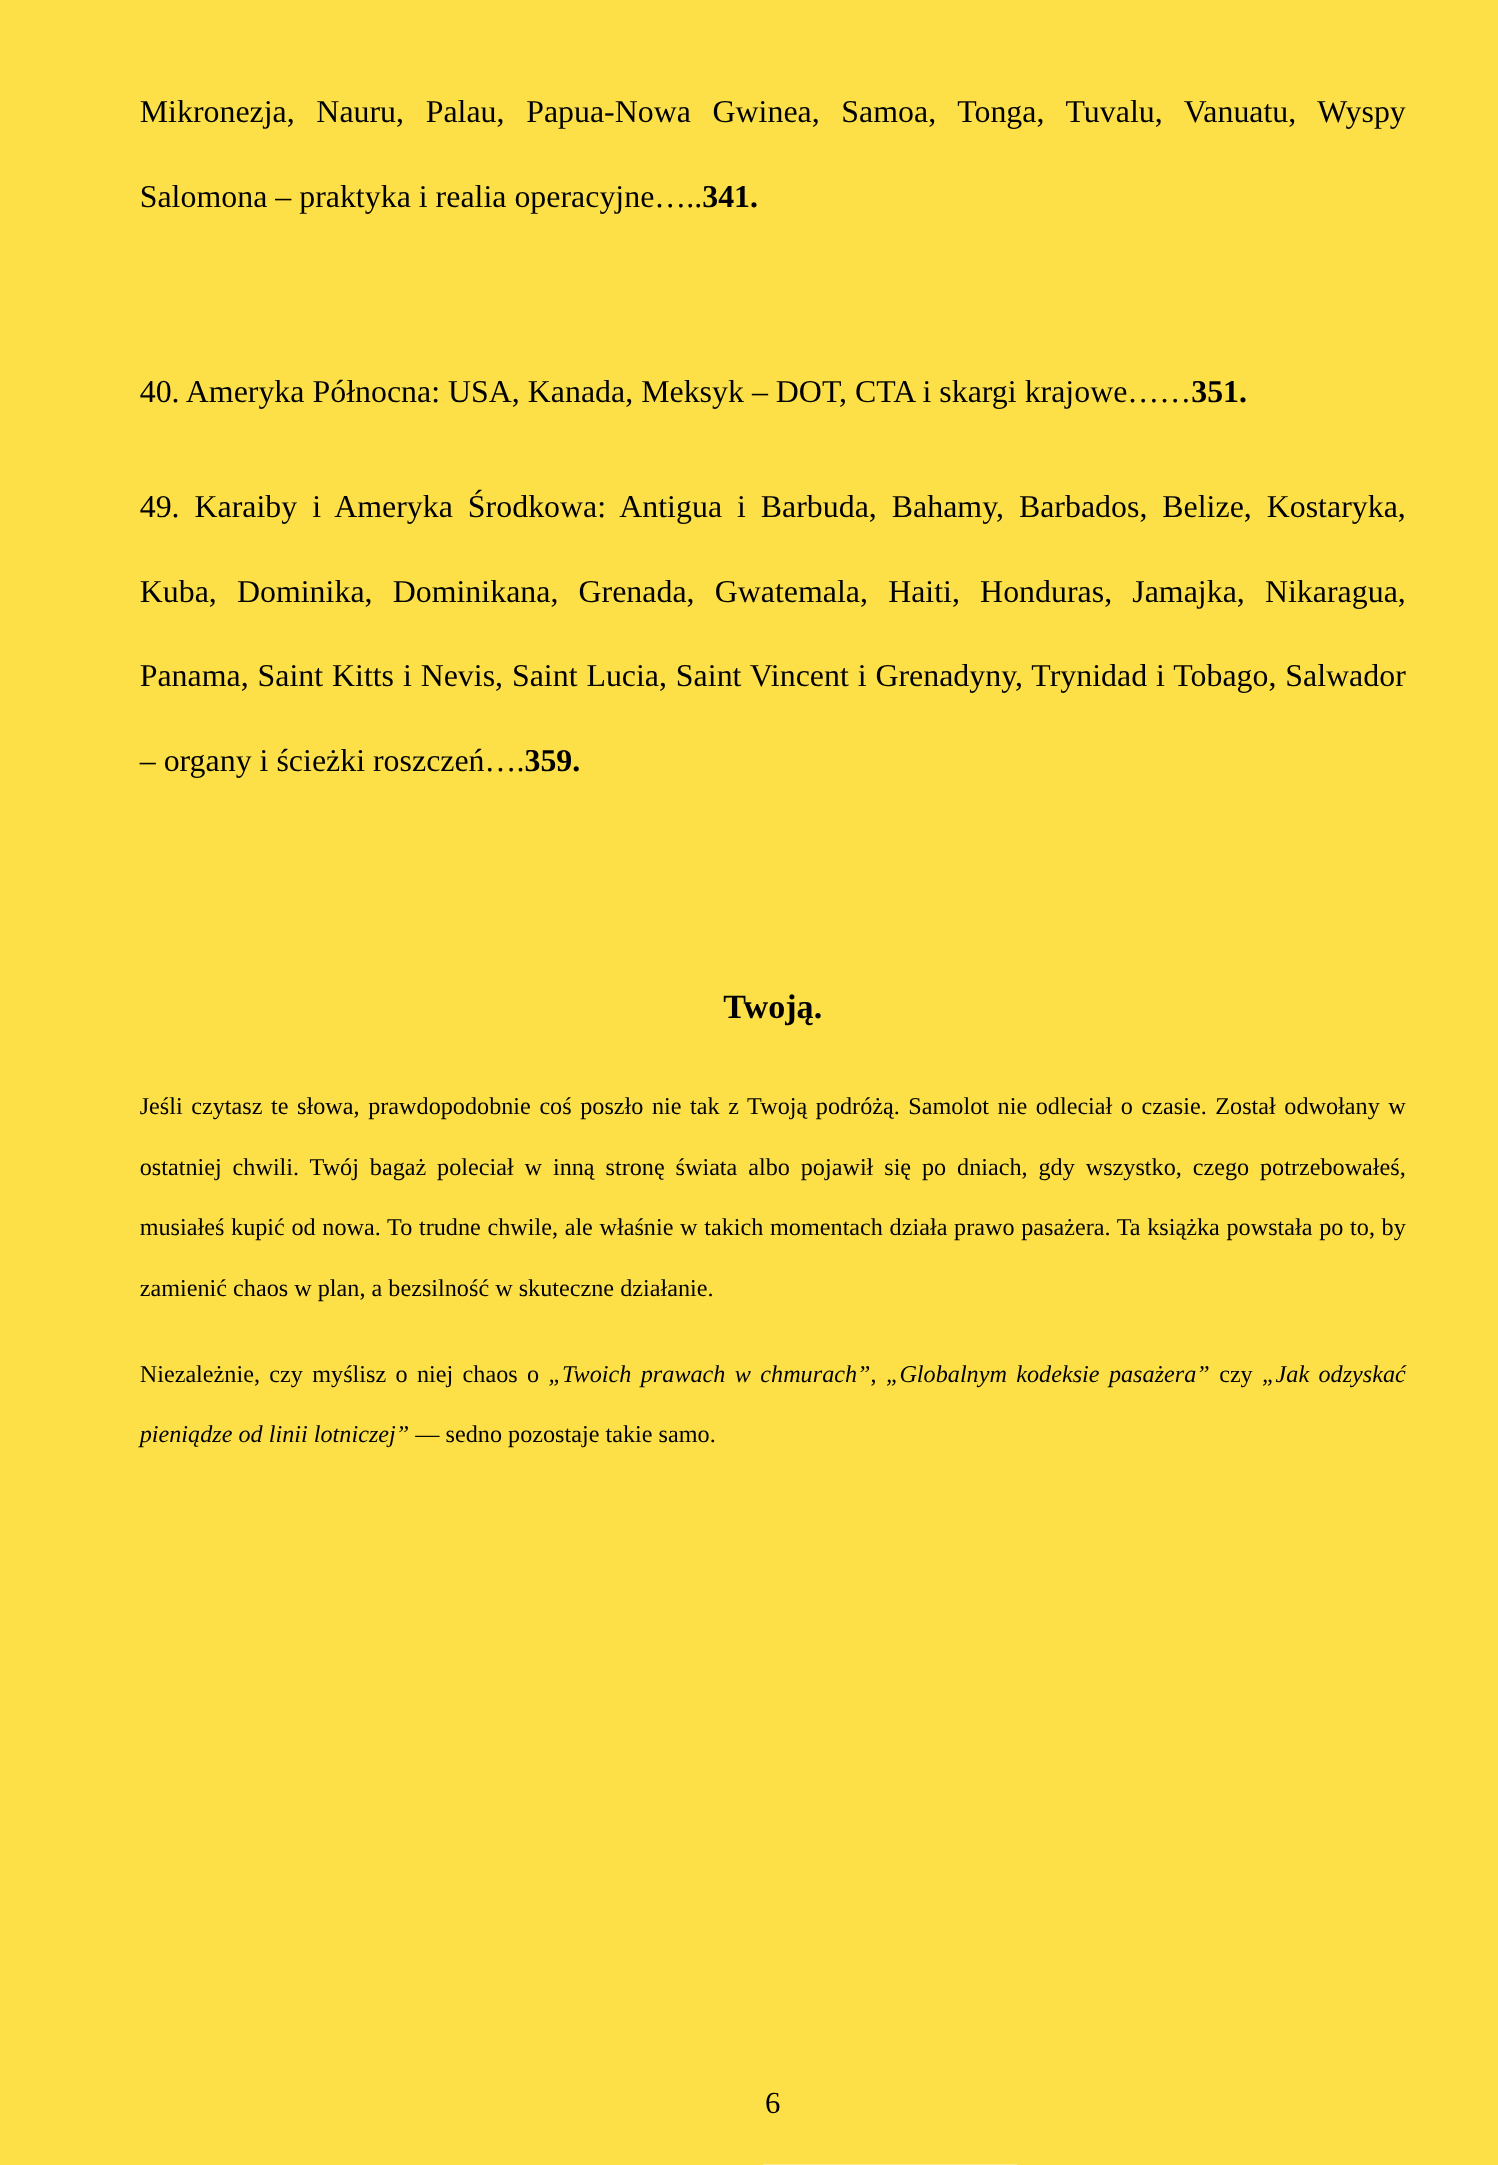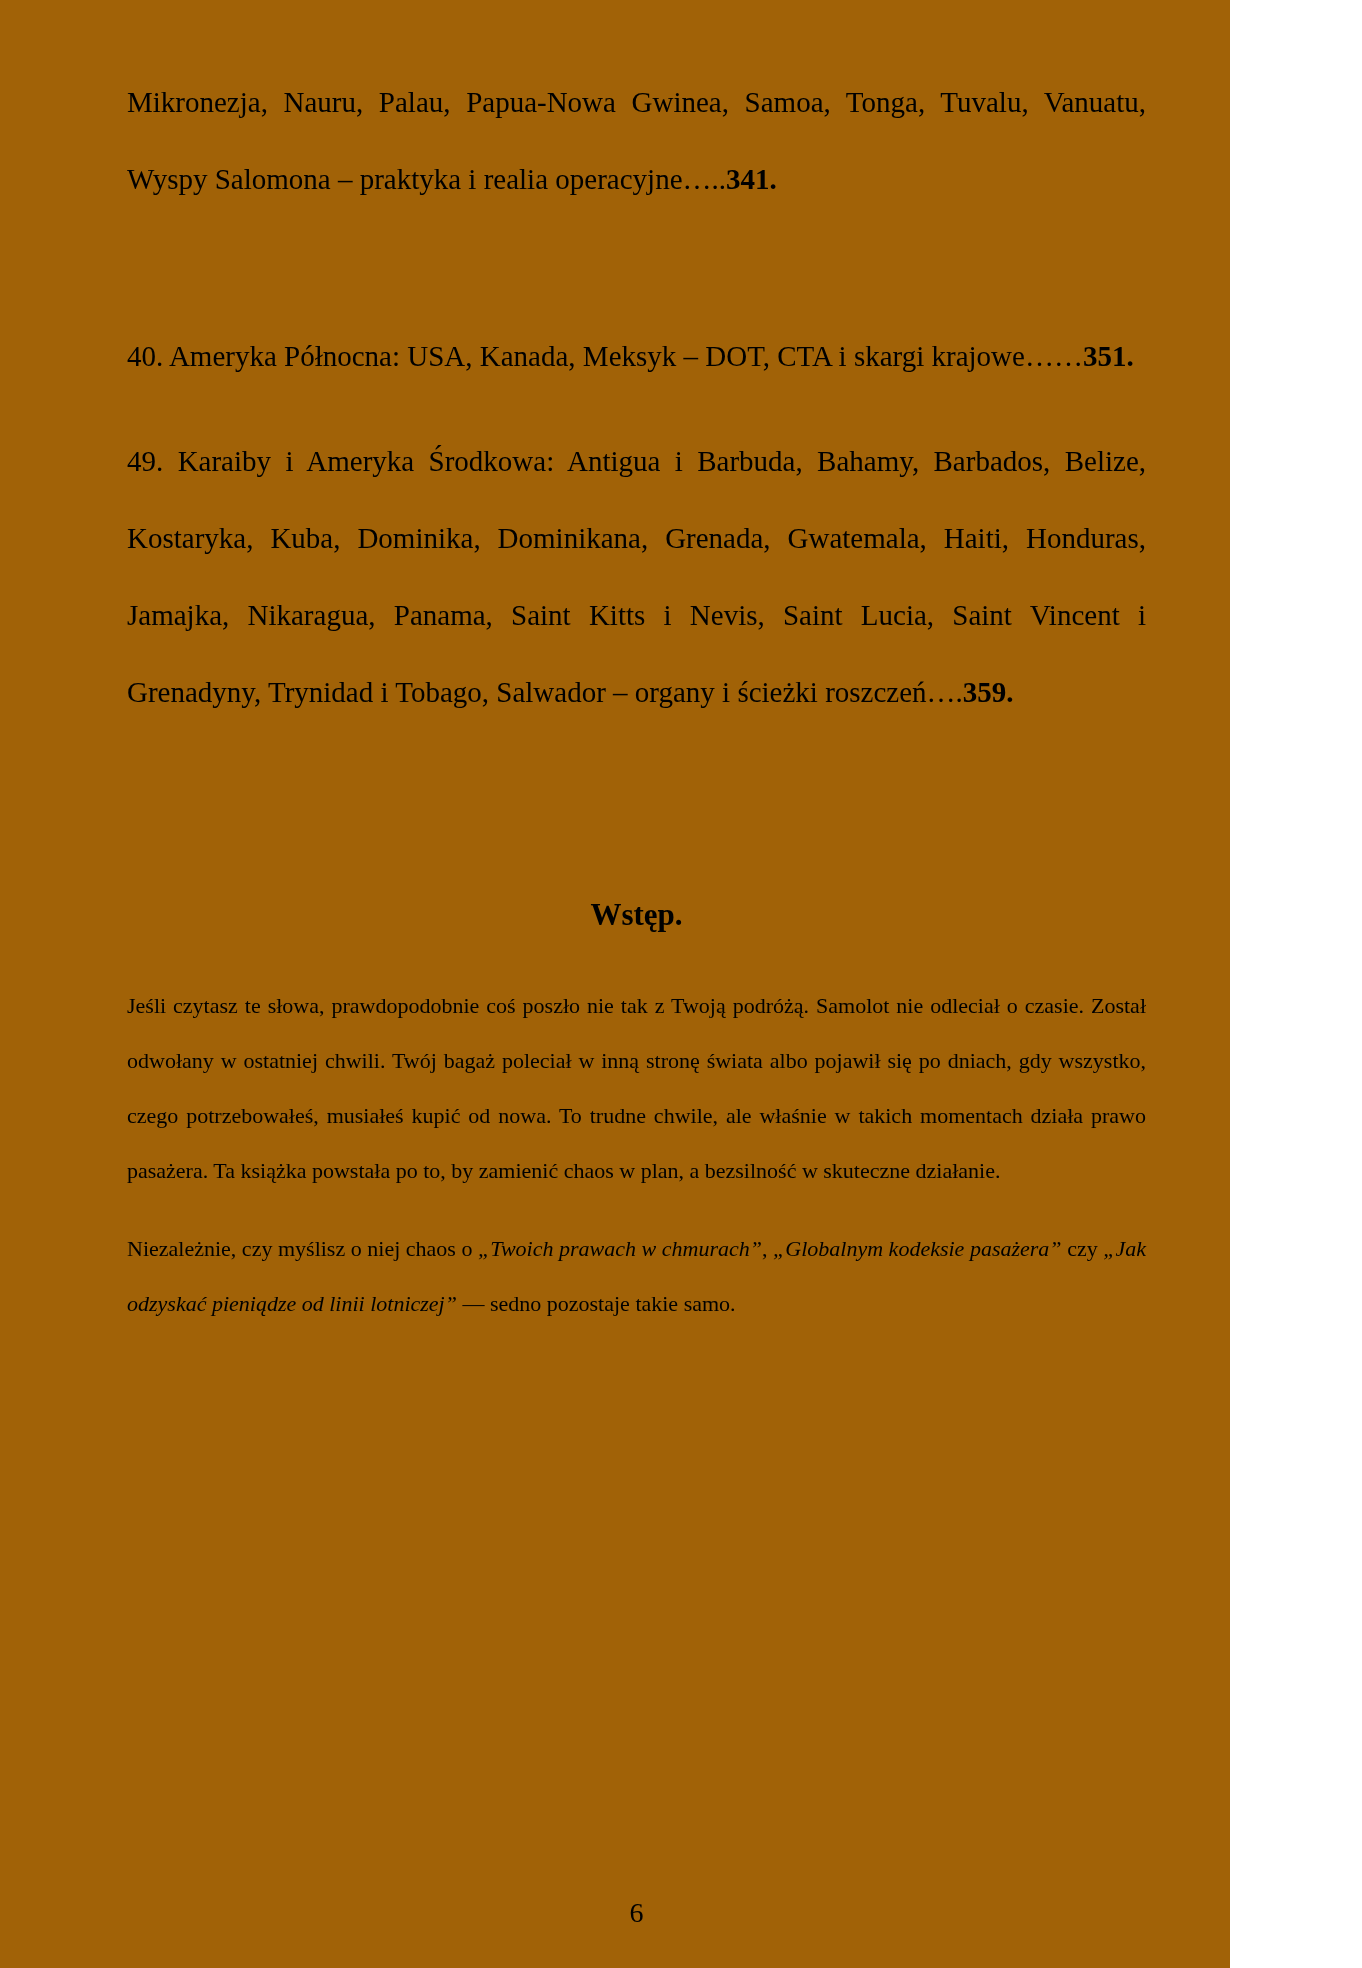--- a/index.html
+++ b/index.html
@@ -2,23 +2,23 @@
 <html lang="pl"><head>
 <meta charset="utf-8">
 <style>
   html, body {
     margin: 0;
     padding: 0;
     background: #ffffff;
   }
   .page {
     position: relative;
-    width: 1230px;
+    width: 1362px;
     height: 1968px;
-    background: #a16207;
+    background: #fde047;
     color: #000000;
     font-family: "Liberation Serif", "DejaVu Serif", serif;
     box-sizing: border-box;
     padding: 64px 84px 0 127px;
     overflow: hidden;
   }
   .toc-entry {
     font-size: 29px;
     line-height: 77px;
     text-align: justify;
@@ -58,21 +58,21 @@
 <div class="page">
 
   <div class="toc-entry gap-large"><span>Mikronezja, Nauru, Palau, Papua-Nowa Gwinea, Samoa, Tonga, Tuvalu, Vanuatu, Wyspy Salomona – praktyka i realia operacyjne…..</span><span class="b">341.</span></div>
 
   <div class="toc-entry"><span>40. Ameryka Północna: USA, Kanada, Meksyk – DOT, CTA i skargi krajowe……</span><span class="b">351.</span></div>
 
   <div class="toc-entry"><span>49. Karaiby i Ameryka Środkowa: Antigua i Barbuda, Bahamy, Barbados, Belize, Kostaryka, Kuba, Dominika, Dominikana, Grenada, Gwatemala, Haiti, Honduras, Jamajka, Nikaragua, Panama, Saint Kitts i Nevis, Saint Lucia, Saint Vincent i Grenadyny, Trynidad i Tobago, Salwador – organy i ścieżki roszczeń….</span><span class="b">359.</span></div>
 
 
 
-  <div class="section-heading">Wstęp.</div>
+  <div class="section-heading">Twoją.</div>
 
   <div class="body-para"><span>Jeśli czytasz te słowa, prawdopodobnie coś poszło nie tak z Twoją podróżą. Samolot nie odleciał o czasie. Został odwołany w ostatniej chwili. Twój bagaż poleciał w inną stronę świata albo pojawił się po dniach, gdy wszystko, czego potrzebowałeś, musiałeś kupić od nowa. To trudne chwile, ale właśnie w takich momentach działa prawo pasażera. Ta książka powstała po to, by zamienić chaos w plan, a bezsilność w skuteczne działanie.</span></div>
 
   <div class="body-para"><span>Niezależnie, czy myślisz o niej chaos o </span><span class="i">„Twoich prawach w chmurach”</span><span>, </span><span class="i">„Globalnym kodeksie pasażera”</span><span> czy </span><span class="i">„Jak odzyskać pieniądze od linii lotniczej”</span><span> — sedno pozostaje takie samo.</span></div>
 
   <div class="page-number">6</div>
 
 </div>
 
 </body></html>

